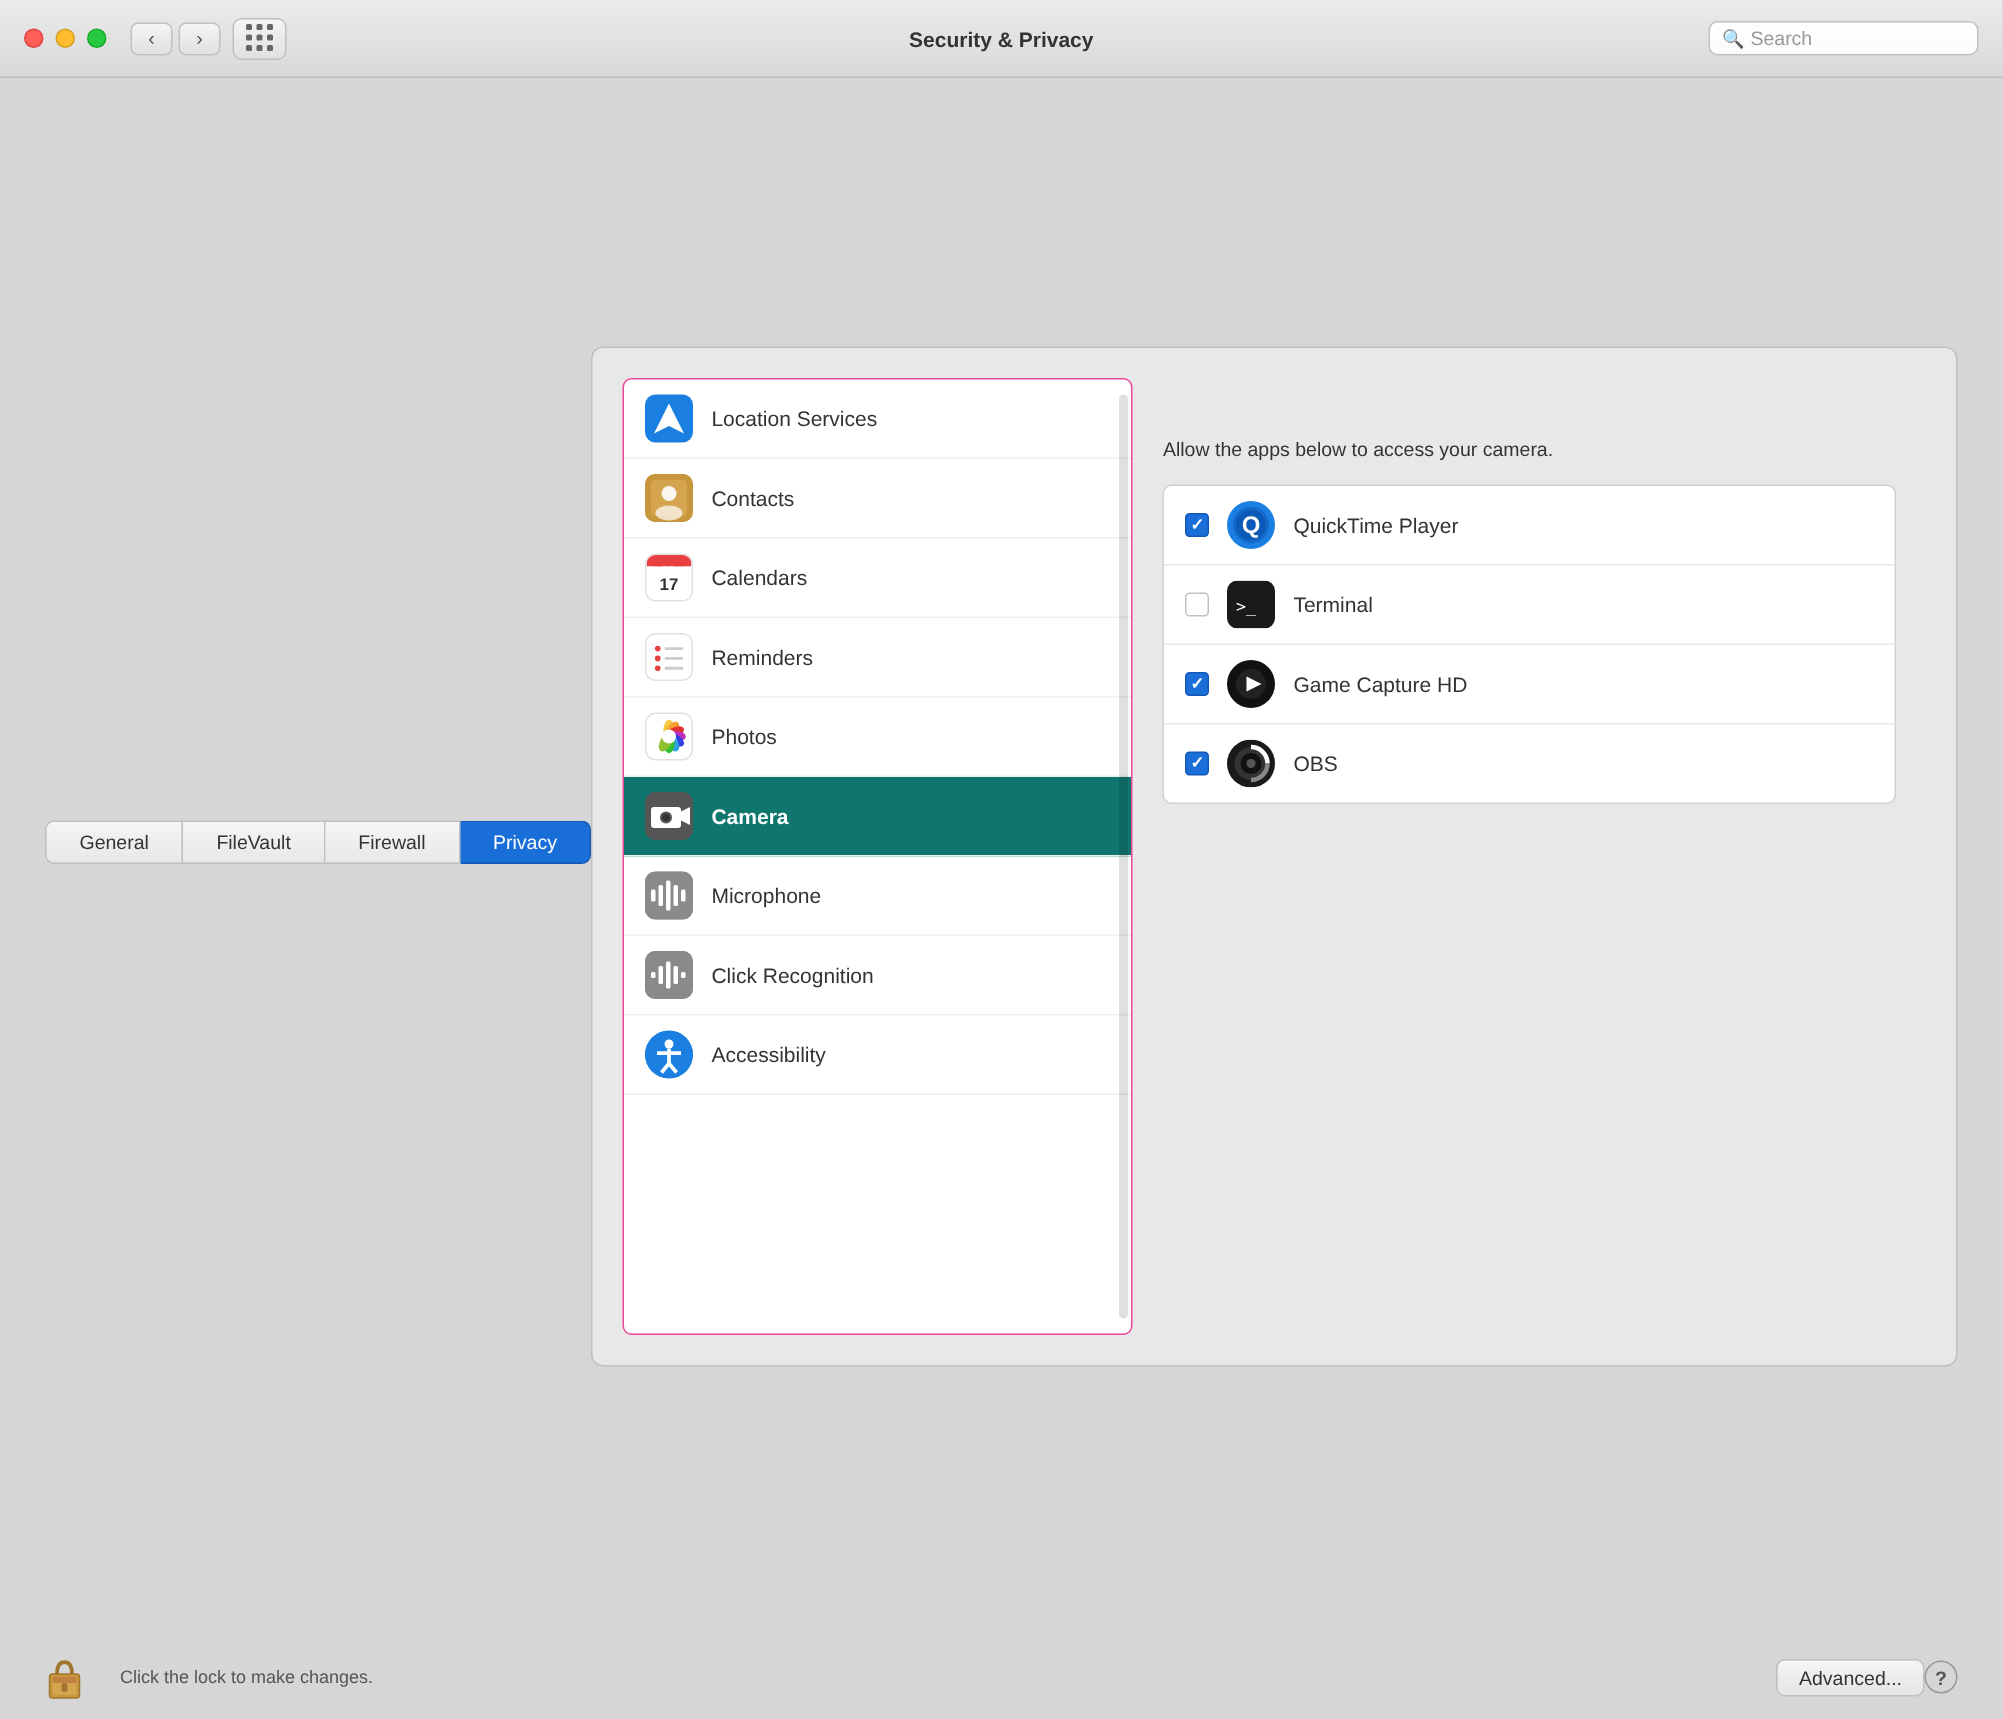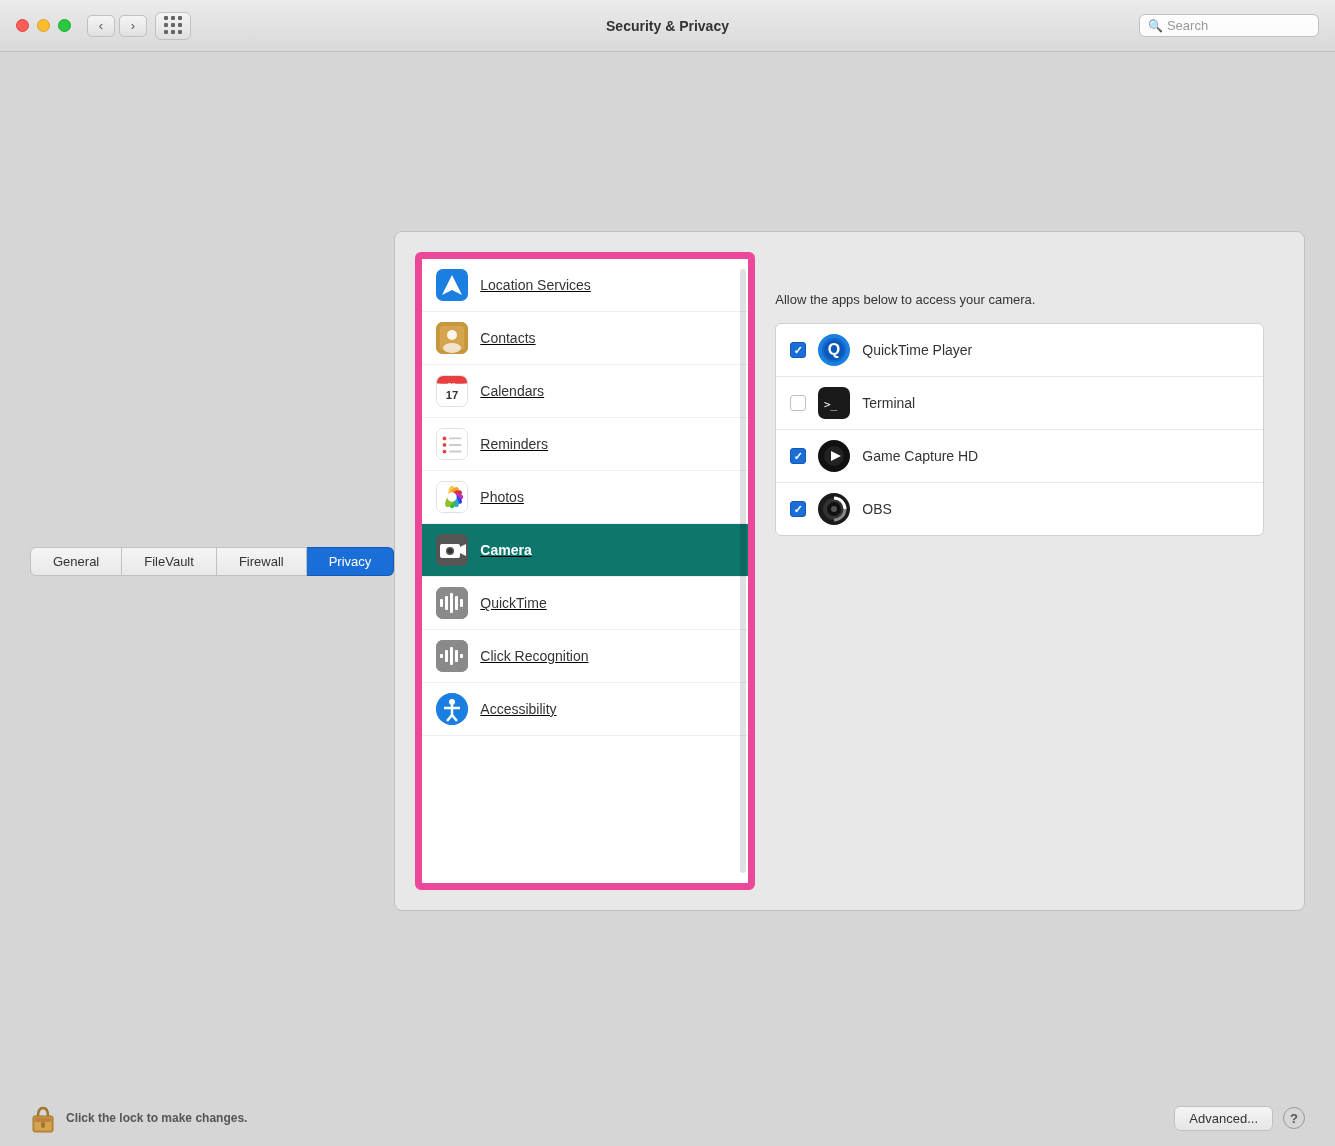--- a/index.html
+++ b/index.html
@@ -166,25 +166,24 @@
       gap: 0;
       flex: 1;
       min-height: 680px;
     }
 
     
     .sidebar {
       width: 340px;
       min-width: 340px;
       background: white;
-      border: 7px solid #ec4899;
+      border: 1px solid #ec4899;
       border-radius: 6px;
       overflow-y: auto;
       position: relative;
-      text-decoration: underline;
     }
     .sidebar-item {
       display: flex;
       align-items: center;
       padding: 10px 14px;
       cursor: pointer;
       border-bottom: 1px solid #f0f0f0;
     }
     .sidebar-item.active {
       background: #0f766e;
@@ -305,32 +304,31 @@
     .bottom-bar {
       width: 100%;
       padding: 12px 30px;
       display: flex;
       align-items: center;
       background: #d6d6d6;
     }
     .lock-icon-container {
       display: flex;
       align-items: center;
-      gap: 10px;
-      font-weight: bold;
+      gap: 24px;
     }
     .lock-text {
       font-size: 12px;
       color: #555;
     }
     .bottom-right {
       margin-left: auto;
       display: flex;
       align-items: center;
-      gap: 10px;
+      gap: 0;
     }
     .advanced-btn {
       padding: 4px 14px;
       font-size: 13px;
       background: linear-gradient(to bottom, #f5f5f5, #e5e5e5);
       border: 1px solid #c0c0c0;
       border-radius: 6px;
       cursor: pointer;
       color: #333;
     }
@@ -488,21 +486,21 @@
           <svg viewBox="0 0 32 32" class="icon-svg">
             <rect width="32" height="32" fill="#8a8a8a" rx="5"></rect>
 
             <rect x="4" y="12" width="3" height="8" fill="white" rx="1"></rect>
             <rect x="9" y="9" width="3" height="14" fill="white" rx="1"></rect>
             <rect x="14" y="6" width="3" height="20" fill="white" rx="1"></rect>
             <rect x="19" y="9" width="3" height="14" fill="white" rx="1"></rect>
             <rect x="24" y="12" width="3" height="8" fill="white" rx="1"></rect>
           </svg>
         </div>
-        <span class="sidebar-item-label">QuickTime</span>
+        <span class="sidebar-item-label">Microphone</span>
       </div>
 
       <div class="sidebar-item">
         <div class="sidebar-icon icon-speech">
           <svg viewBox="0 0 32 32" class="icon-svg">
             <rect width="32" height="32" fill="#8a8a8a" rx="5"></rect>
             <rect x="4" y="14" width="3" height="4" fill="white" rx="1"></rect>
             <rect x="9" y="10" width="3" height="12" fill="white" rx="1"></rect>
             <rect x="14" y="7" width="3" height="18" fill="white" rx="1"></rect>
             <rect x="19" y="10" width="3" height="12" fill="white" rx="1"></rect>

